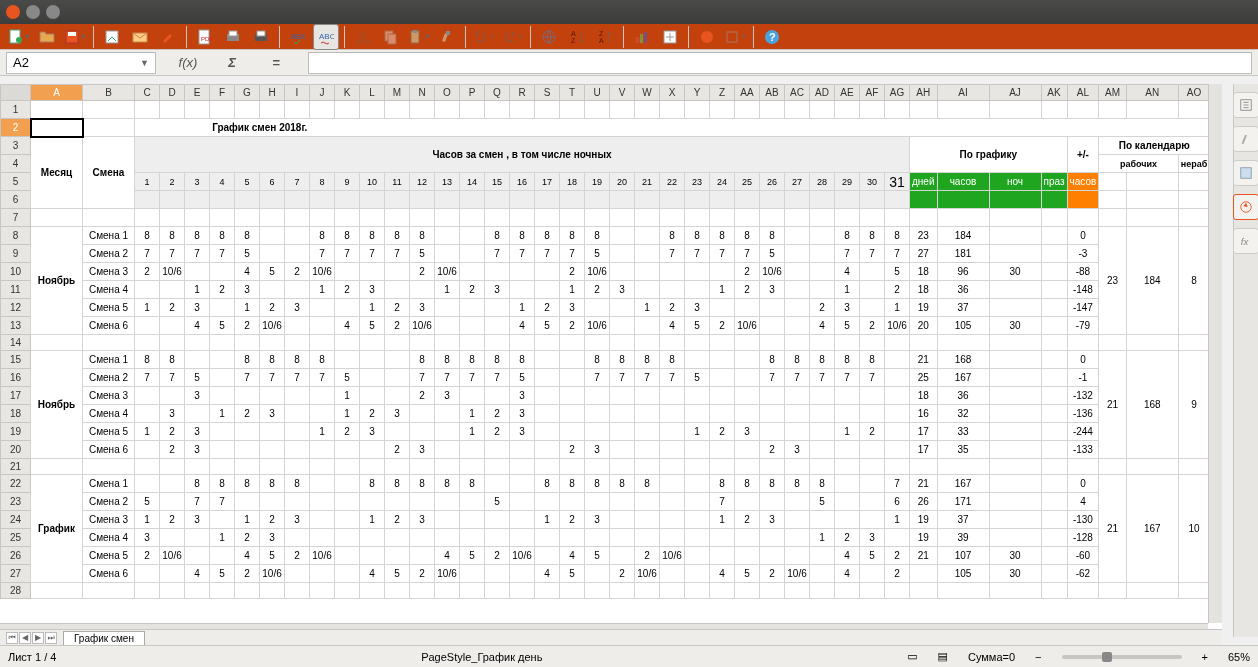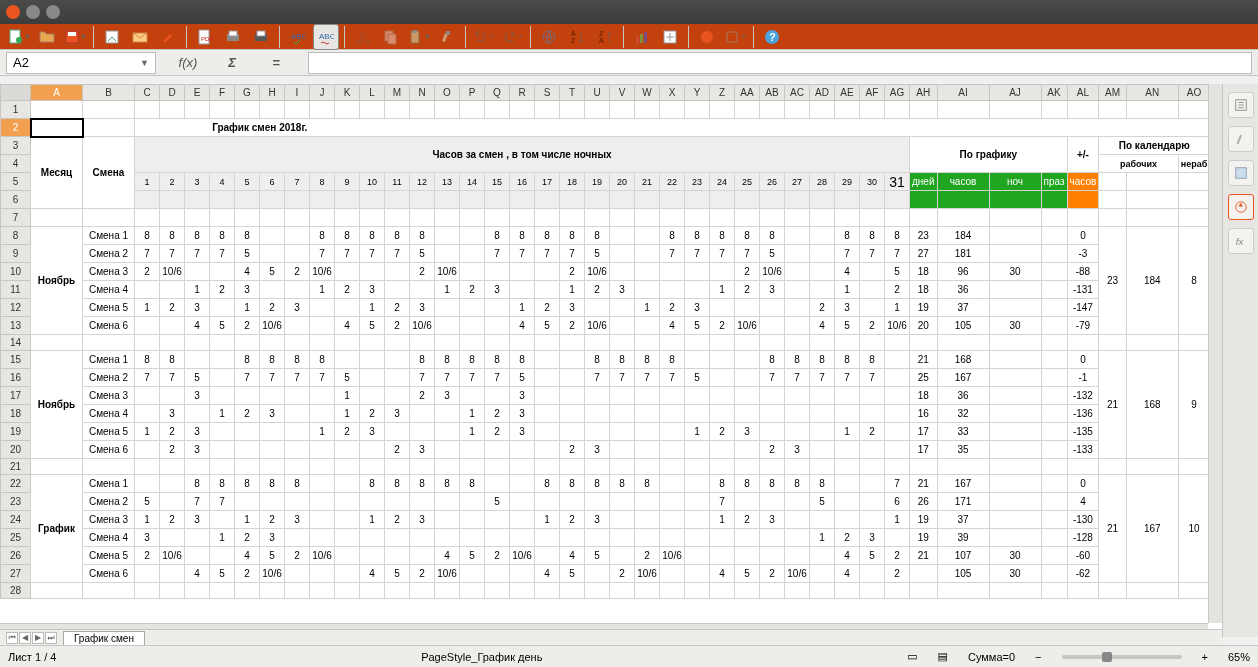--- a/index.html
+++ b/index.html
@@ -12,21 +12,21 @@
 .titlebar .title { margin-left: 8px; }
 .toolbar { height: 26px; background: #c2410c; border-bottom: 1px solid #c8c6c2; display: flex; align-items: center; padding: 0 6px; gap: 2px; }
 .tbtn { width: 26px; height: 26px; border: 1px solid transparent; border-radius: 3px; display: flex; align-items: center; justify-content: center; cursor: pointer; }
 .tsep { width: 1px; height: 22px; background: #c8c6c2; margin: 0 3px; }
 .darrow::after { content: "▾"; font-size: 8px; color: #666; margin-left: 1px; }
 .namebox-row { height: 26px; background: #efedea; border-bottom: 1px solid #c8c6c2; display: flex; align-items: center; padding: 0 6px; gap: 20px; }
 .namebox { width: 150px; height: 22px; border: 1px solid #bbb; background: #fff; padding: 0 6px; display: flex; align-items: center; justify-content: space-between; font-size: 13px; }
 .fxbtn { width: 24px; height: 20px; display: flex; align-items: center; justify-content: center; color: #555; font-style: italic; font-size: 13px; }
 .formula-input { flex: 1; height: 22px; border: 1px solid #bbb; background: #fff; padding: 0 6px; }
 .sheet-area { position: absolute; top: 84px; left: 0; right: 36px; bottom: 30px; background: #fff; overflow: hidden; }
-.right-panel { position: absolute; top: 84px; right: 0; width: 36px; bottom: 30px; background: #e8e6e2; border-left: 1px solid #c8c6c2; display: flex; flex-direction: column; align-items: center; padding-top: 8px; gap: 8px; }
+.right-panel { position: absolute; top: 84px; right: 0; width: 25px; bottom: 30px; background: #e8e6e2; border-left: 1px solid #c8c6c2; display: flex; flex-direction: column; align-items: center; padding-top: 8px; gap: 8px; }
 .right-panel .pbtn { width: 26px; height: 26px; border: 1px solid #ccc; border-radius: 3px; background: #f4f2ef; display:flex; align-items:center; justify-content:center; }
 .statusbar { position: absolute; bottom: 0; left: 0; right: 0; height: 22px; background: #efedea; border-top: 1px solid #c8c6c2; display: flex; align-items: center; font-size: 11px; padding: 0 8px; justify-content: space-between; }
 .statusbar .sseg { display:flex; align-items:center; gap:20px; }
 .zoom-slider { width: 120px; height: 4px; background: #c8c6c2; border-radius: 2px; position: relative; }
 .zoom-slider .thumb { position: absolute; top: -3px; left: 40px; width: 10px; height: 10px; background: #888; border-radius: 2px; }
 .tabs-row { position: absolute; bottom: 22px; left: 0; right: 36px; height: 16px; background: #efedea; border-top: 1px solid #c8c6c2; display: flex; align-items: center; padding-left: 6px; font-size: 10px; }
 .tab-nav { display:flex; gap:1px; margin-right:6px; }
 .tab-nav span { width:12px; height:12px; border:1px solid #bbb; background:#fff; display:flex; align-items:center; justify-content:center; font-size:8px; color:#666;}
 .sheet-tab { padding: 1px 10px; background: #fff; border: 1px solid #aaa; border-bottom: none; font-size: 10px; }
 
@@ -667,21 +667,21 @@
             <td class="">3</td>
             <td class=""></td>
             <td class=""></td>
             <td class="yellow">1</td>
             <td class="yellow"></td>
             <td class="">2</td>
             <td class="lgreen">18</td>
             <td class="lgreen">36</td>
             <td class="lgreen"></td>
             <td class="lgreen"></td>
-            <td class="yellow">-131</td>
+            <td class="yellow">-148</td>
           </tr>
           <tr>
             <th class="rowh">12</th>
             <td class="shift">Смена 5</td>
             <td class="">1</td>
             <td class="">2</td>
             <td class="">3</td>
             <td class=""></td>
             <td class="yellow">1</td>
             <td class="yellow">2</td>
@@ -995,21 +995,21 @@
             <td class=""></td>
             <td class=""></td>
             <td class=""></td>
             <td class="">1</td>
             <td class="">2</td>
             <td class=""></td>
             <td class="lgreen">17</td>
             <td class="lgreen">33</td>
             <td class="lgreen"></td>
             <td class="lgreen"></td>
-            <td class="yellow">-135</td>
+            <td class="yellow">-244</td>
           </tr>
           <tr>
             <th class="rowh">20</th>
             <td class="shift">Смена 6</td>
             <td class=""></td>
             <td class="">2</td>
             <td class="red">3</td>
             <td class="yellow"></td>
             <td class=""></td>
             <td class=""></td>

